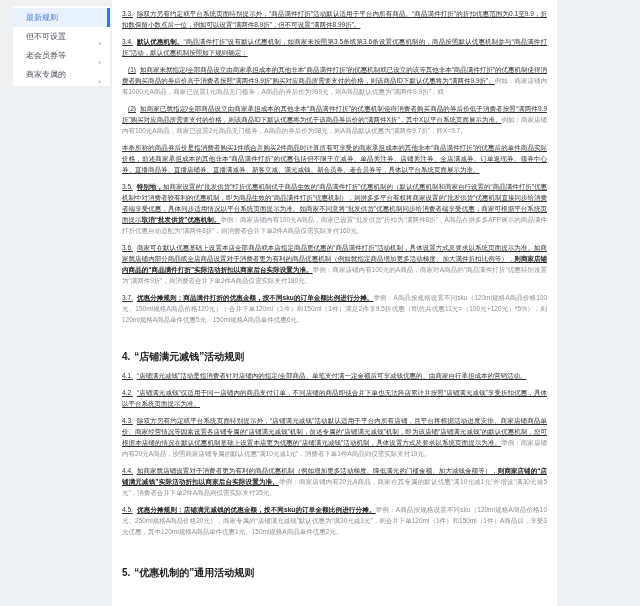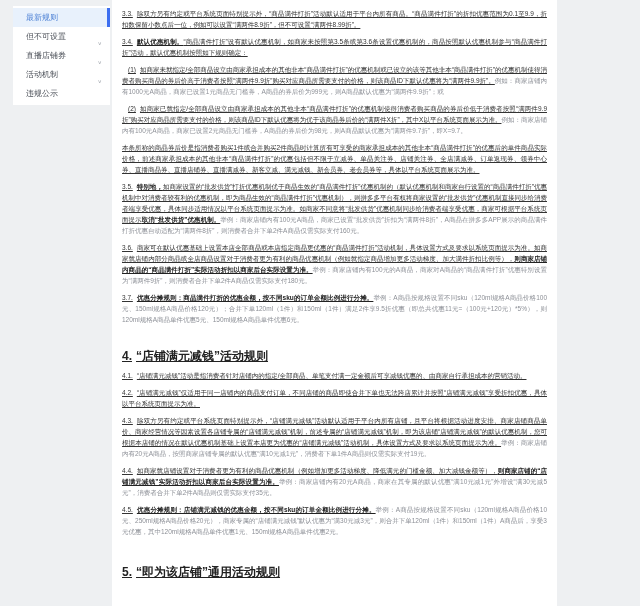--- a/index.html
+++ b/index.html
@@ -34,21 +34,21 @@
   .content {
     position:absolute; left:112px; top:0; width:445px; height:606px;
     background:#ffffff; padding:8px 10px 6px 10px; overflow:hidden;
   }
   .para {
     font-size:6.5px; line-height:11px; margin-bottom:6px;
     color:#333; letter-spacing:0;
     text-align:justify;
   }
   .para.indented { text-indent:6px; }
-  .para.heading { font-size:12px; font-weight:bold; color:#222; margin-bottom:8px;text-decoration:underline; }
+  .para.heading { font-size:10px; font-weight:bold; color:#222; margin-bottom:8px; }
   .pnum { margin-right:4px; }
   .pnum.u { text-decoration:underline; }
   .pnum.b { font-weight:bold; }
   .seg-u  { color:#333; text-decoration:underline; }
   .seg-ub { color:#222; font-weight:bold; text-decoration:underline; }
   .seg-ex { color:#8d9097; text-decoration:none; }
   .seg-plain { color:#222; }
 </style>
 </head>
 <body>
@@ -56,41 +56,38 @@
 <nav class="sidebar" id="sidebar">
     <div class="side-item active">
       <span class="lbl">最新规则</span>
       <span class="bar"></span>
     </div>
     <div class="side-item">
       <span class="lbl">但不可设置</span>
       <span class="chev">∨</span>
     </div>
     <div class="side-item">
-      <span class="lbl">直播店铺券</span>
+      <span class="lbl">老会员券等</span>
       <span class="chev">∨</span>
     </div>
     <div class="side-item">
-      <span class="lbl">活动机制</span>
+      <span class="lbl">商家专属的</span>
       <span class="chev">∨</span>
-    </div>
-    <div class="side-item">
-      <span class="lbl">违规公示</span>
     </div>
   </nav>
 
 <main class="content" id="rules-content">
     <p class="para"><span class="pnum u">3.3.</span><span class="seg-u">除双方另有约定或平台系统页面特别提示外，“商品满件打折”活动默认适用于平台内所有商品。“商品满件打折”的折扣优惠范围为0.1至9.9，折扣数保留小数点后一位，例如可以设置“满两件8.9折”，但不可设置“满两件8.99折”。</span></p>
     <p class="para"><span class="pnum u">3.4.</span><span class="seg-ub">默认优惠机制。</span><span class="seg-u">“商品满件打折”设有默认优惠机制，如商家未按照第3.5条或第3.6条设置优惠机制的，商品按照默认优惠机制参与“商品满件打折”活动，默认优惠机制按照如下规则确定：</span></p>
     <p class="para indented"><span class="pnum u">(1)</span><span class="seg-u">如商家未就指定/全部商品设立由商家承担成本的其他非本“商品满件打折”的优惠机制或已设立的该等其他非本“商品满件打折”的优惠机制使得消费者购买商品的券后价高于消费者按照“满两件9.9折”购买对应商品所需要支付的价格，则该商品ID下默认优惠将为“满两件9.9折”。</span><span class="seg-ex">例如：商家店铺内有1000元A商品，商家已设置1元商品无门槛券，A商品的券后价为999元，则A商品默认优惠为“满两件9.9折”；或</span></p>
     <p class="para indented"><span class="pnum u">(2)</span><span class="seg-u">如商家已就指定/全部商品设立由商家承担成本的其他非本“商品满件打折”的优惠机制使得消费者购买商品的券后价低于消费者按照“满两件9.9折”购买对应商品所需要支付的价格，则该商品ID下默认优惠将为优于该商品券后价的“满两件X折”，其中X以平台系统页面展示为准。</span><span class="seg-ex">例如：商家店铺内有100元A商品，商家已设置2元商品无门槛券，A商品的券后价为98元，则A商品默认优惠为“满两件9.7折”，即X=9.7。</span></p>
     <p class="para"><span class="seg-u">本条所称的商品券后价是指消费者购买1件或合并购买2件商品时计算所有可享受的商家承担成本的其他非本“商品满件打折”的优惠后的单件商品实际价格，前述商家承担成本的其他非本“商品满件打折”的优惠包括但不限于立减券、单品关注券、店铺关注券、全店满减券、订单返现券、领券中心券、直播商品券、直播店铺券、直播满减券、新客立减、满元减钱、新会员券、老会员券等，具体以平台系统页面展示为准。</span></p>
     <p class="para"><span class="pnum u">3.5.</span><span class="seg-ub">特别地，</span><span class="seg-u">如商家设置的“批发供货”打折优惠机制优于商品生效的“商品满件打折”优惠机制的（默认优惠机制和商家自行设置的“商品满件打折”优惠机制中对消费者较有利的优惠机制，即为商品生效的“商品满件打折”优惠机制），则拼多多平台有权将商家设置的“批发供货”优惠机制直接同步给消费者端享受优惠，具体同步适用情况以平台系统页面提示为准。如商家不同意将“批发供货”优惠机制同步给消费者端享受优惠，商家可根据平台系统页面提示</span><span class="seg-ub">取消“批发供货”优惠机制。</span><span class="seg-ex">举例：商家店铺内有100元A商品，商家已设置“批发供货”折扣为“满两件8折”，A商品在拼多多APP展示的商品满件打折优惠自动适配为“满两件8折”，则消费者合并下单2件A商品仅需实际支付160元。</span></p>
     <p class="para"><span class="pnum u">3.6.</span><span class="seg-u">商家可在默认优惠基础上设置本店全部商品或本店指定商品更优惠的“商品满件打折”活动机制，具体设置方式及要求以系统页面提示为准。如商家就店铺内部分商品或全店商品设置对于消费者更为有利的商品优惠机制（例如就指定商品增加更多活动梯度、加大满件折扣比例等），</span><span class="seg-ub">则商家店铺内商品的“商品满件打折”实际活动折扣以商家后台实际设置为准。</span><span class="seg-ex">举例：商家店铺内有100元的A商品，商家对A商品的“商品满件打折”优惠特别设置为“满两件9折”，则消费者合并下单2件A商品仅需实际支付180元。</span></p>
     <p class="para"><span class="pnum u">3.7.</span><span class="seg-ub">优惠分摊规则：商品满件打折的优惠金额，按不同sku的订单金额比例进行分摊。</span><span class="seg-ex">举例：A商品按规格设置不同sku（120ml规格A商品价格100元、150ml规格A商品价格120元）；合并下单120ml（1件）和150ml（1件）满足2件享9.5折优惠（即总共优惠11元=（100元+120元）*5%），则120ml规格A商品单件优惠5元、150ml规格A商品单件优惠6元。</span></p>
     <p class="para heading" style="margin-top: 26px;"><span class="pnum b">4.</span><span class="seg-plain">“店铺满元减钱”活动规则</span></p>
     <p class="para"><span class="pnum u">4.1.</span><span class="seg-u">“店铺满元减钱”活动是指消费者针对店铺内的指定/全部商品、单笔支付满一定金额后可享减钱优惠的、由商家自行承担成本的营销活动。</span></p>
     <p class="para"><span class="pnum u">4.2.</span><span class="seg-u">“店铺满元减钱”仅适用于同一店铺内的商品支付订单，不同店铺的商品即使合并下单也无法跨店累计并按照“店铺满元减钱”享受折扣优惠，具体以平台系统页面提示为准。</span></p>
     <p class="para"><span class="pnum u">4.3.</span><span class="seg-u">除双方另有约定或平台系统页面特别提示外，“店铺满元减钱”活动默认适用于平台内所有店铺，且平台将根据活动进度安排、商家店铺商品单价、商家经营情况等因素设置各店铺专属的“店铺满元减钱”机制，前述专属的“店铺满元减钱”机制，即为该店铺“店铺满元减钱”的默认优惠机制，您可根据本店铺的情况在默认优惠机制基础上设置本店更为优惠的“店铺满元减钱”活动机制，具体设置方式及要求以系统页面提示为准。</span><span class="seg-ex">举例：商家店铺内有20元A商品，按照商家店铺专属的默认优惠“满10元减1元”，消费者下单1件A商品则仅需实际支付19元。</span></p>
     <p class="para"><span class="pnum u">4.4.</span><span class="seg-u">如商家就店铺设置对于消费者更为有利的商品优惠机制（例如增加更多活动梯度、降低满元的门槛金额、加大减钱金额等），</span><span class="seg-ub">则商家店铺的“店铺满元减钱”实际活动折扣以商家后台实际设置为准。</span><span class="seg-ex">举例：商家店铺内有20元A商品，商家在其专属的默认优惠“满10元减1元”外增设“满30元减5元”，消费者合并下单2件A商品则仅需实际支付35元。</span></p>
     <p class="para"><span class="pnum u">4.5.</span><span class="seg-ub">优惠分摊规则：店铺满元减钱的优惠金额，按不同sku的订单金额比例进行分摊。</span><span class="seg-ex">举例：A商品按规格设置不同sku（120ml规格A商品价格10元、250ml规格A商品价格20元），商家专属的“店铺满元减钱”默认优惠为“满30元减3元”，则合并下单120ml（1件）和150ml（1件）A商品后，享受3元优惠，其中120ml规格A商品单件优惠1元、150ml规格A商品单件优惠2元。</span></p>
-    <p class="para heading" style="margin-top: 30px;"><span class="pnum b">5.</span><span class="seg-plain">“即为该店铺”通用活动规则</span></p>
+    <p class="para heading" style="margin-top: 30px;"><span class="pnum b">5.</span><span class="seg-plain">“优惠机制的”通用活动规则</span></p>
   </main>
 
 </body></html>

